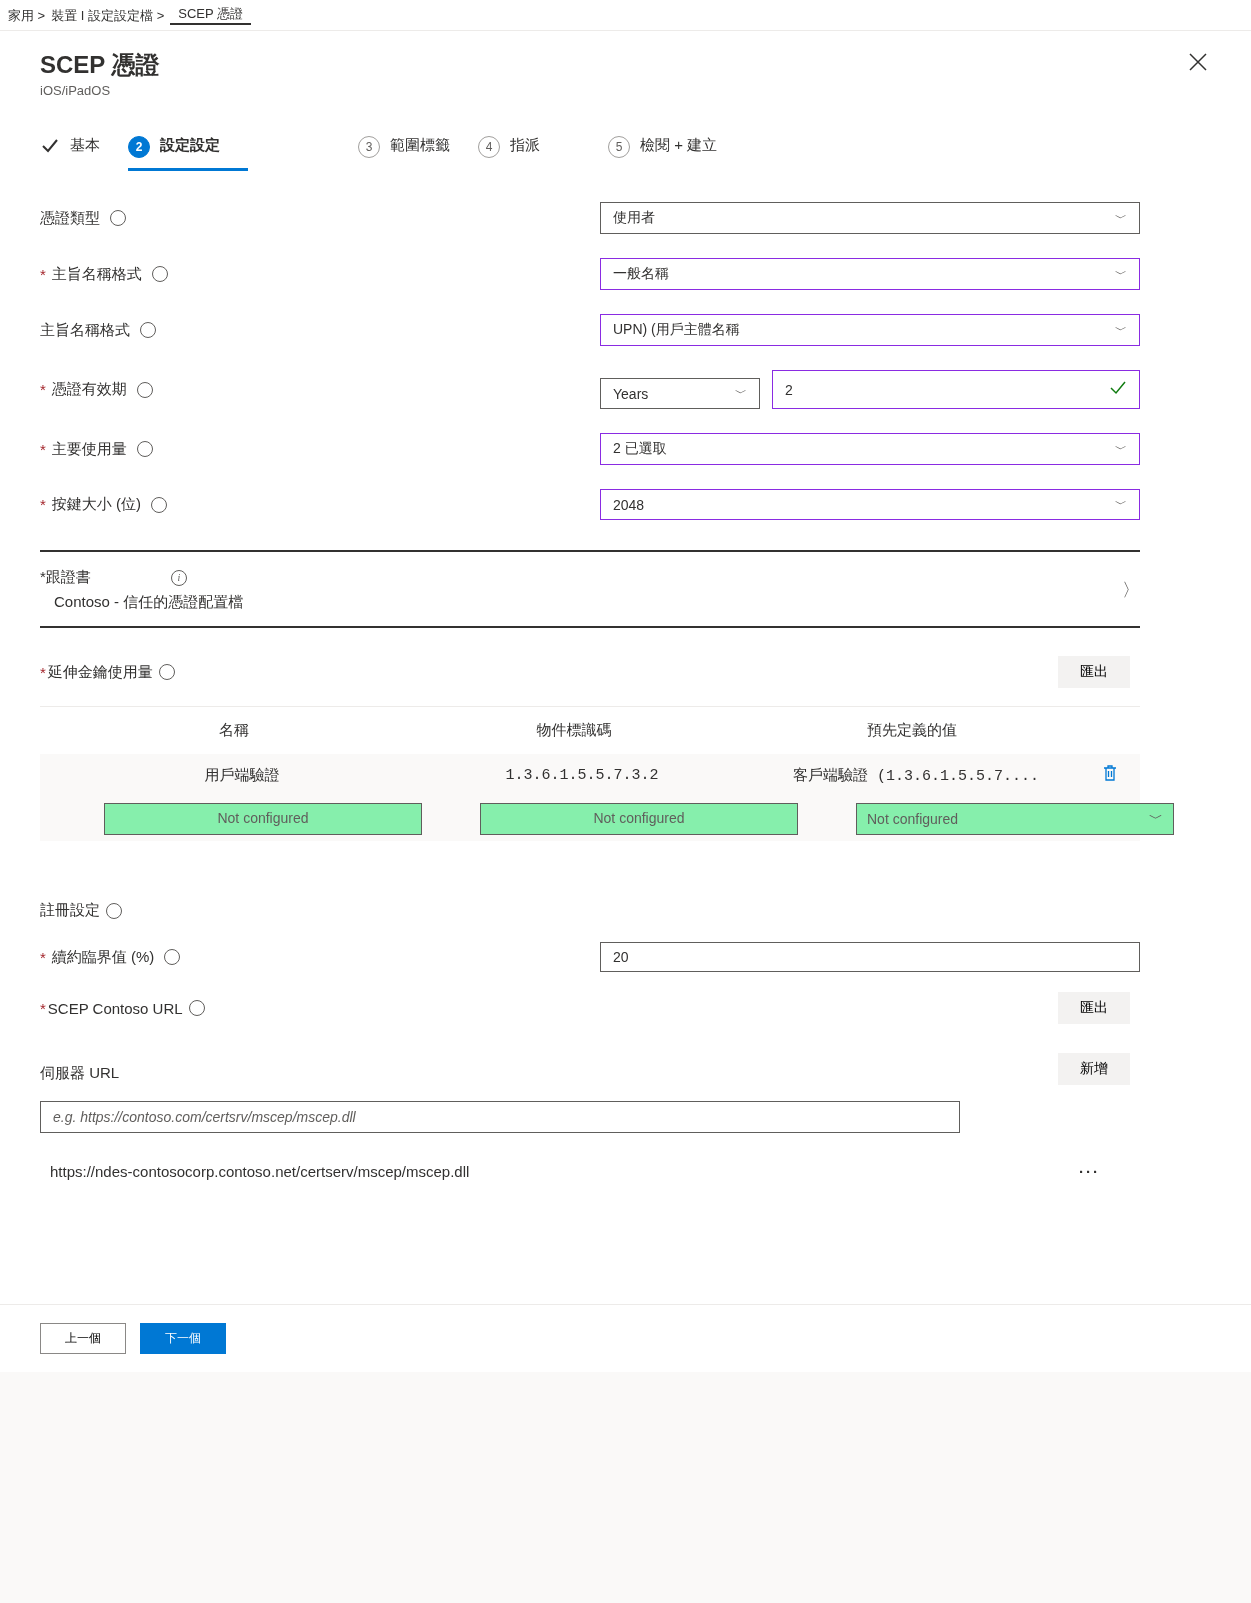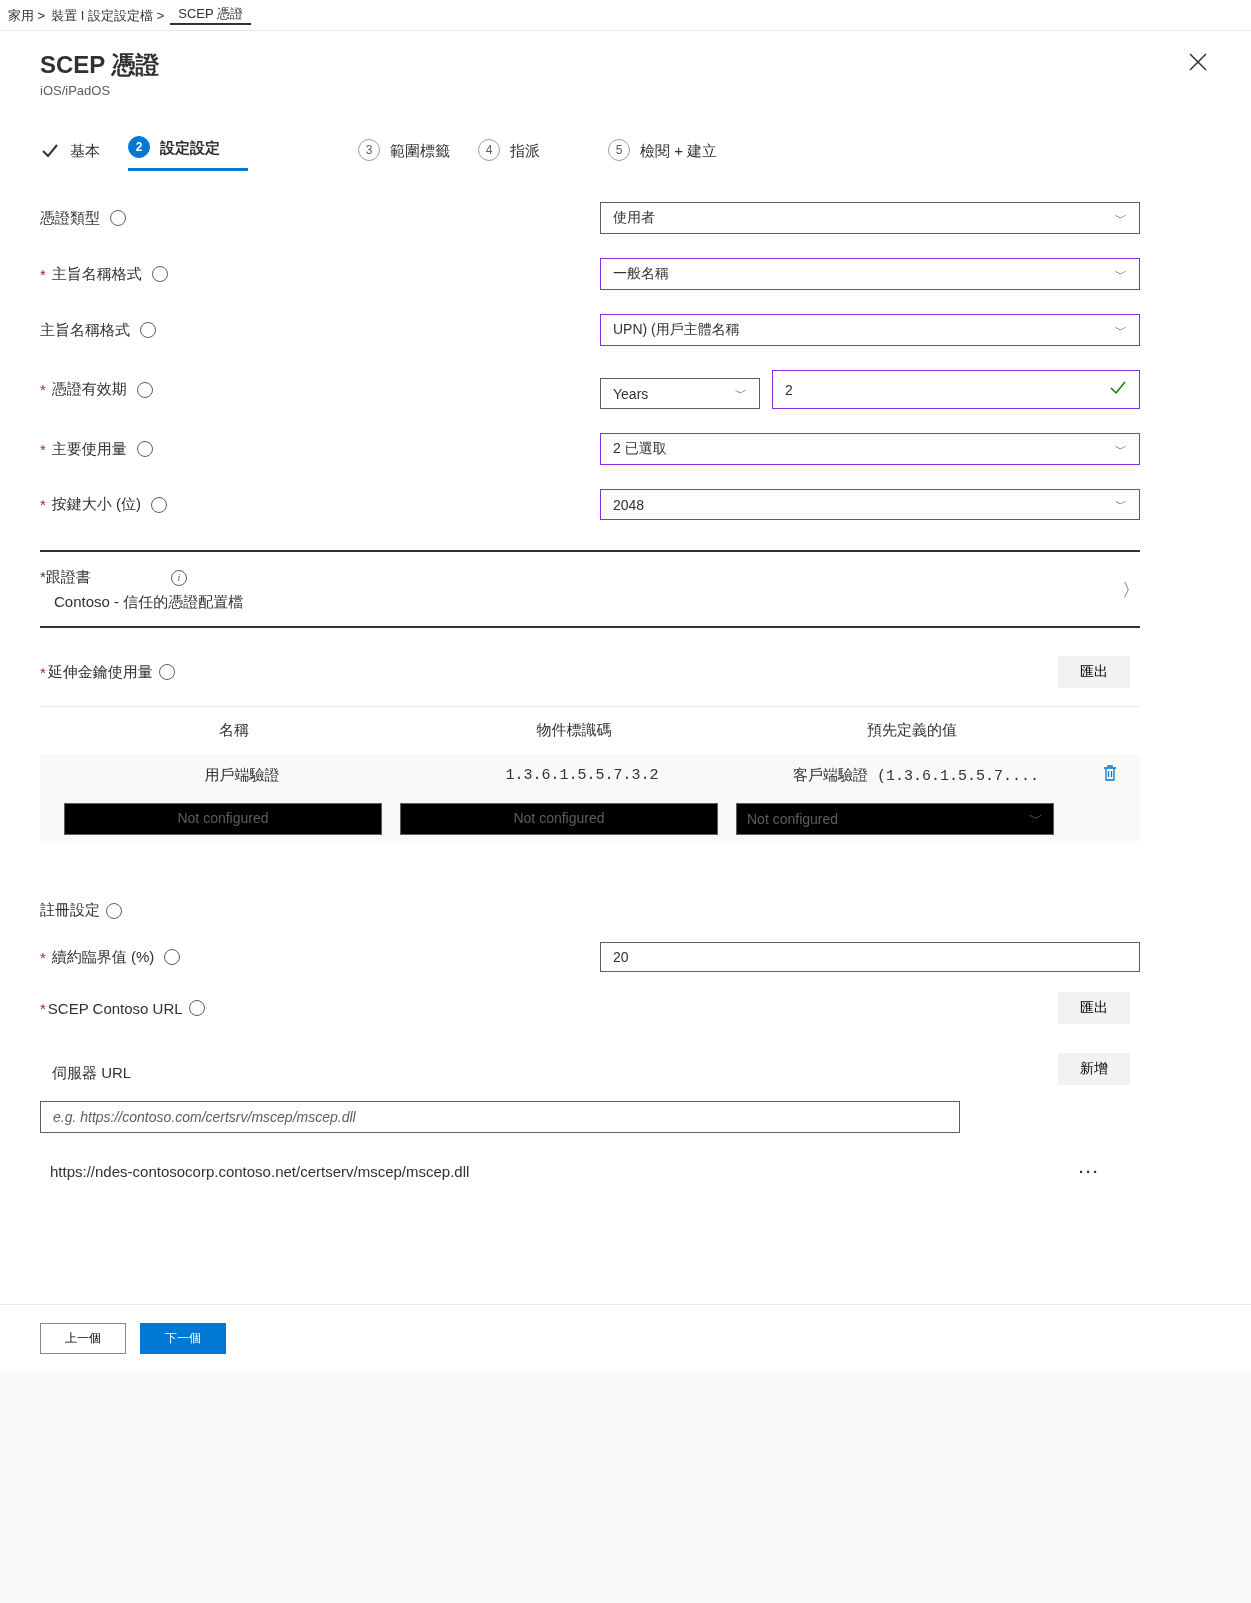--- a/index.html
+++ b/index.html
@@ -13,21 +13,21 @@
 .blade { padding: 0; background: #fff; }
 
 .blade-header { display: flex; justify-content: space-between; align-items: flex-start; padding: 18px 40px 0 40px; }
 .blade-title { font-size: 24px; font-weight: 600; }
 .blade-subtitle { font-size: 13px; color: #605e5c; margin-top: 2px; }
 .close-icon { font-size: 18px; cursor: pointer; color: #323130; padding: 4px; }
 
 .content { padding: 30px 40px 120px 40px; max-width: 1180px; }
 
 .wizard { display: flex; gap: 0; border-bottom: 1px solid transparent; margin-bottom: 30px; }
-.wizard-step { display: flex; align-items: flex-end; gap: 10px; padding: 8px 28px 10px 0; font-size: 15px; color: #323130; cursor: pointer; }
+.wizard-step { display: flex; align-items: flex-start; gap: 10px; padding: 8px 28px 10px 0; font-size: 15px; color: #323130; cursor: pointer; }
 .wizard-step.done .check { width: 20px; height: 20px; display:flex; align-items:center; justify-content:center; }
 .wizard-step.active { border-bottom: 3px solid #0078d4; font-weight: 600; }
 .step-num { width: 22px; height: 22px; border: 1px solid #a19f9d; border-radius: 50%; display: inline-flex; align-items: center; justify-content: center; font-size: 12px; color: #605e5c; text-align:center; line-height:1; }
 .step-num.active { background: #0078d4; color: #fff; border-color: #0078d4; }
 
 .form-row { display: flex; align-items: center; margin-bottom: 24px; }
 .form-label { flex: 0 0 560px; font-size: 15px; display: flex; align-items: center; gap: 4px; }
 .req { color: #a4262c; margin-right: 2px; }
 .info-o { display:inline-flex; width:16px; height:16px; border:1px solid #605e5c; border-radius:50%; align-items:center; justify-content:center; font-size:9px; color:#605e5c; margin-left:6px; line-height:1; font-family: Arial, sans-serif; font-weight:400; }
 .info-o::before { content: ""; }
@@ -54,21 +54,21 @@
 .export-btn { background:#f3f2f1; border:none; padding: 7px 22px; font-size:14px; cursor:pointer; }
 
 .eku-table { margin-top: 18px; border-top: 1px solid #edebe9; text-align: center; }
 .eku-header { display:flex; padding: 14px 0 14px 24px; font-size:15px; }
 .eku-col-name { flex: 0 0 340px; }
 .eku-col-oid { flex: 0 0 340px; }
 .eku-col-pred { flex: 1; }
 .eku-col-del { flex: 0 0 60px; text-align:center; }
 .eku-row { display:flex; align-items:center; padding: 10px 0 10px 32px; font-size:15px; background:#faf9f8;font-family:Liberation Mono, monospace; }
 .eku-inputs { display:flex; padding: 6px 0 6px 24px; gap: 18px; background:#faf9f8; }
-.eku-inputs .tin { border:1px solid #605e5c; padding:6px 10px; font-size:14px; color:#605e5c; background:#000000; }
+.eku-inputs .tin { border:1px solid #605e5c; padding:6px 10px; font-size:14px; color:#605e5c; background:#86efac;margin-left:40px; }
 .eku-inputs .tin.name { flex: 0 0 318px; }
 .eku-inputs .tin.oid { flex: 0 0 318px; }
 .eku-inputs .tin.pred { flex: 0 0 318px; display:flex; justify-content:space-between; align-items:center; }
 .trash-icon { color: #0078d4; cursor:pointer; }
 
 .section-heading { font-size:15px; margin: 60px 0 22px 0; display:flex; align-items:center; }
 
 .enroll-row { display:flex; align-items:center; margin-bottom: 20px; }
 .enroll-row .form-label { flex: 0 0 560px; }
 .enroll-row .form-control { flex: 1; }
@@ -305,21 +305,21 @@
         <div class="section-label">
           <span class="req">*</span>
             <span>SCEP Contoso URL</span>
             <span class="info-o"></span>
         </div>
         <div style="margin-right:10px;">
           <button class="export-btn">匯出</button>
         </div>
       </div>
 
-      <div class="section-label-row" style="margin-top: 20px; margin-left: 12px;">
+      <div class="section-label-row" style="margin-top: 20px;">
         <div class="server-urls-label">伺服器 URL</div>
         <div style="margin-right:10px;">
           <button class="export-btn">新增</button>
         </div>
       </div>
 
       <div class="url-input-row">
         <input type="text" class="url-input" placeholder="e.g. https://contoso.com/certsrv/mscep/mscep.dll" style="">
       </div>
 

